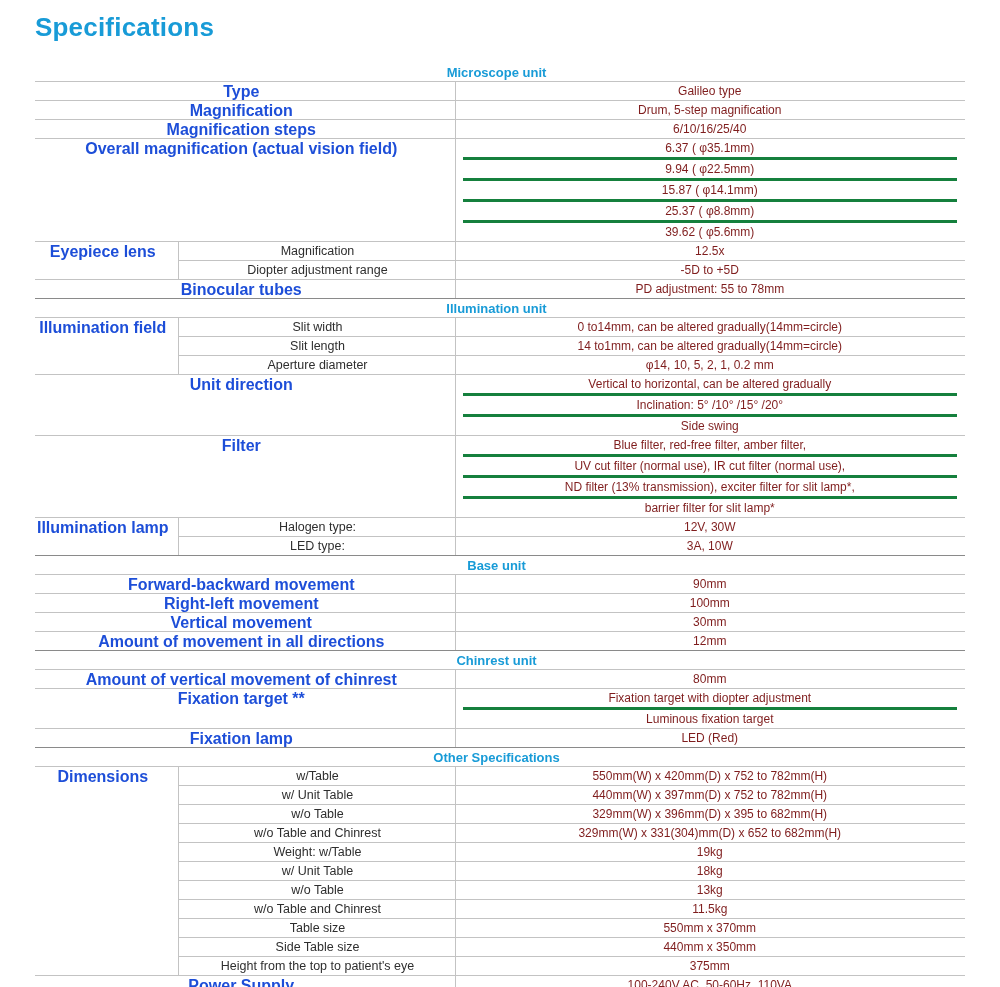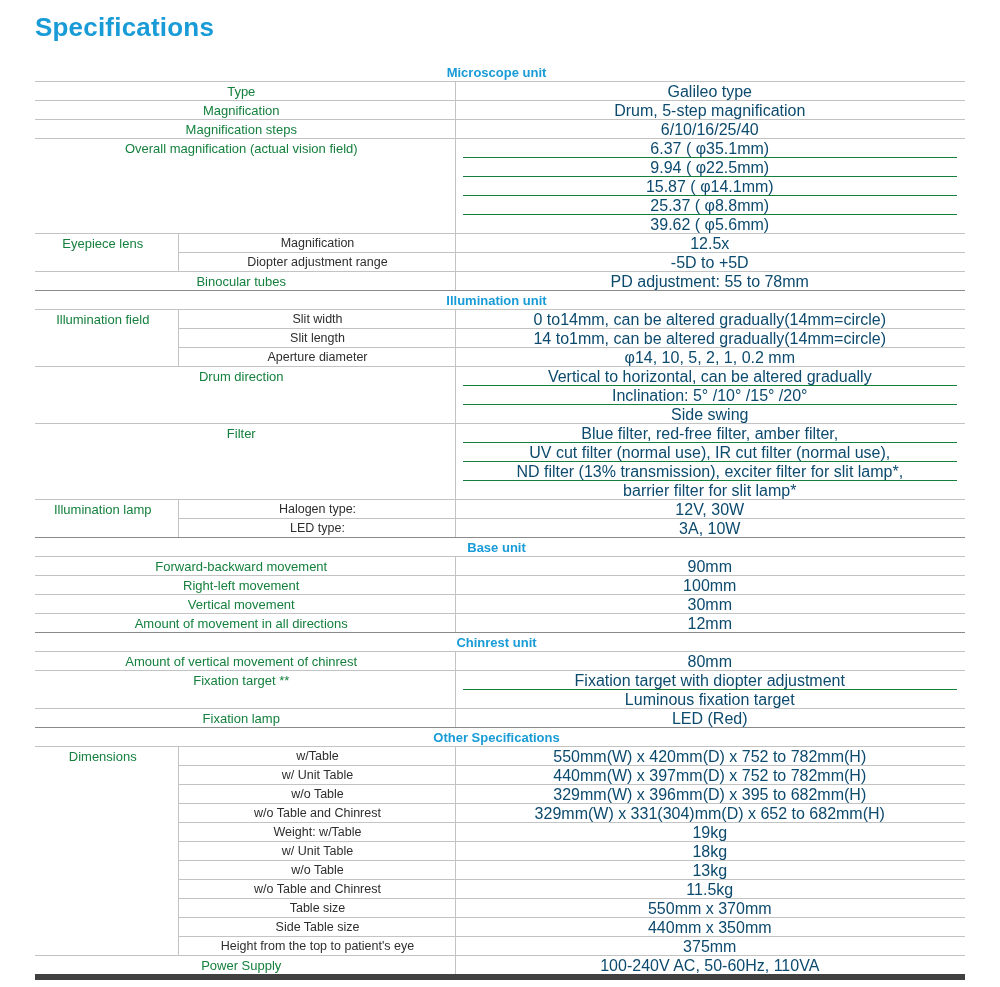--- a/index.html
+++ b/index.html
@@ -43,40 +43,40 @@
     overflow: hidden;
     white-space: nowrap;
   }
   td.section-title {
     color: #189bd7;
     font-weight: bold;
     font-size: 13px;
     padding-left: 1px;
   }
   td.label {
-    font-weight: normal;
-    font-size: 13px;
-    color: #15803d;
+    font-weight: bold;
+    font-size: 16px;
+    color: #1d4ed8;
     padding-left: 1px;
   }
   td.sublabel {
     border-left: 1px solid #c3c3c3;
     font-size: 12.5px;
     color: #2e2e2e;
     padding-left: 10px;
   }
   td.value {
     border-left: 1px solid #c3c3c3;
-    font-size: 16px;
-    color: #0c4a6e;
+    font-size: 12px;
+    color: #7f1d1d;
     padding-left: 7px;
   }
   .value-line { line-height: 15px; }
   .value-line + .value-line {
-    border-top: 1px solid #15803d;
+    border-top: 3px solid #15803d;
     margin-top: 1px;
     padding-top: 2px;
   }
   td.section-end { border-bottom-color: #8a8a8a; }
   tr.last-row td { border-bottom: 6px solid #404040; margin-left: 16px; }
 </style>
 </head>
 <body>
 
 <div class="page">
@@ -154,21 +154,21 @@
             <div class="value-line">14 to1mm, can be altered gradually(14mm=circle)</div>
           </td>
         </tr>
         <tr class="spec-row">
           <td class="sublabel">Aperture diameter</td>
           <td class="value">
             <div class="value-line">φ14, 10, 5, 2, 1, 0.2 mm</div>
           </td>
         </tr>
         <tr class="spec-row">
-          <td class="label" colspan="2">Drum direction</td>
+          <td class="label" colspan="2">Unit direction</td>
           <td class="value">
             <div class="value-line">Vertical to horizontal, can be altered gradually</div>
             <div class="value-line">Inclination: 5° /10° /15° /20°</div>
             <div class="value-line">Side swing</div>
           </td>
         </tr>
         <tr class="spec-row">
           <td class="label" colspan="2">Filter</td>
           <td class="value">
             <div class="value-line">Blue filter, red-free filter, amber filter,</div>

